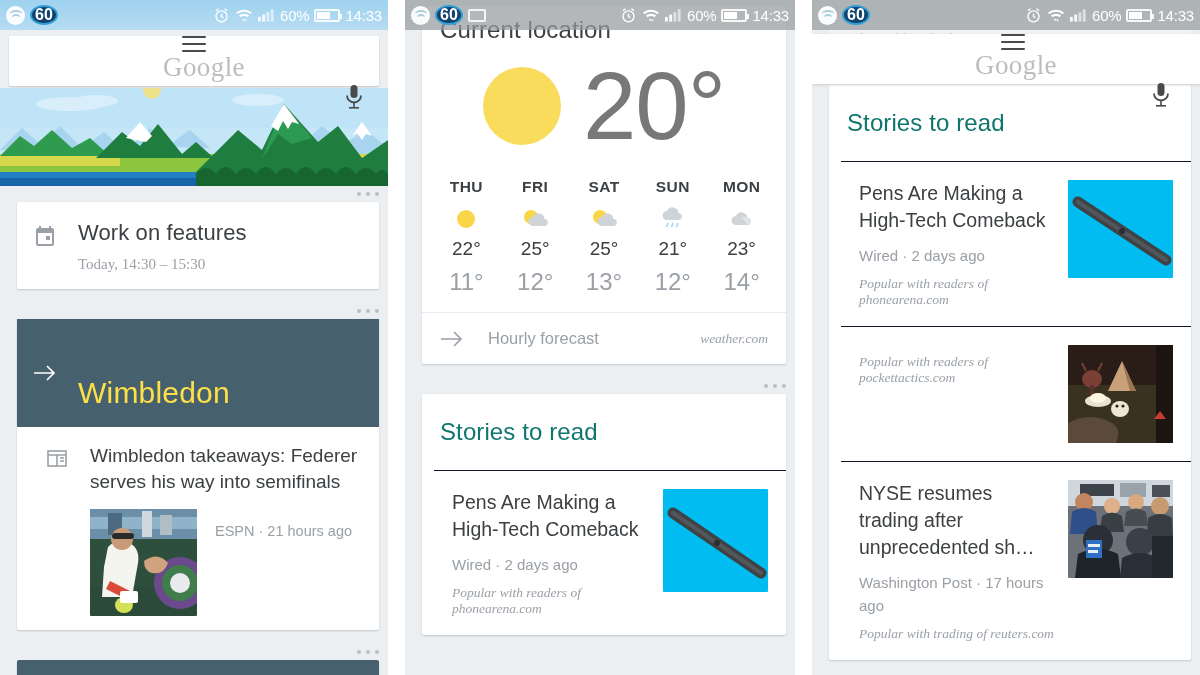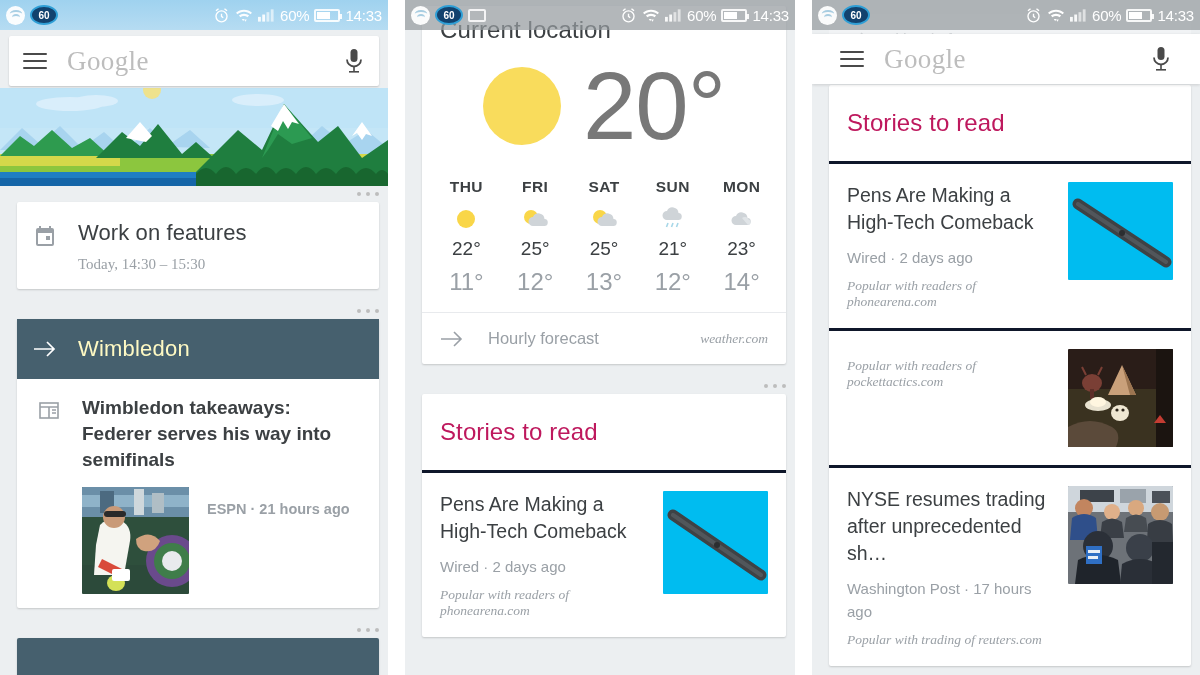--- a/index.html
+++ b/index.html
@@ -34,21 +34,21 @@
   }
   .spotify::before, .spotify::after {
     content: ""; position: absolute; left: 50%; transform: translateX(-50%);
     border-top: 2px solid #a8cfe4; border-radius: 50%;
   }
   .spotify::before { width: 13px; height: 7px; top: 4px; }
   .spotify::after { width: 8px; height: 5px; top: 8.5px; }
   .badge60 {
     width: 28px; height: 20px; border-radius: 50%;
     background: #12426e; border: 2px solid #2f9fd6;
-    color: #fff; font-size: 10px; font-weight: bold;
+    color: #fff; font-size: 16px; font-weight: bold;
     display: flex; align-items: center; justify-content: center; flex: none;
   }
   .cast-icon {
     width: 18px; height: 13px; border: 2px solid rgba(255,255,255,.85);
     border-radius: 2px; flex: none;
   }
   .ic { flex: none; }
   .pct { font-size: 15px; letter-spacing: -.2px; }
   .clock-txt { font-size: 15px; letter-spacing: -.2px; }
   .battery {
@@ -61,20 +61,21 @@
   }
   .battery i { position:absolute; left:1px; top:1px; bottom:1px; width:55%; background:#fff; display:block; }
 
   
   .searchwrap { position: absolute; left: 0; right: 0; z-index: 30; padding: 6px 9px 8px 9px; }
   .sb1 { top: 30px; background: transparent; }
   .searchbar {
     height: 50px; background: #fff; border-radius: 2px;
     display: flex; align-items: center; padding: 0 14px;
     box-shadow: 0 1px 2px rgba(0,0,0,.18);
+    flex-direction: column;
   }
   .hamburger { width: 24px; height: 16px; flex: none; display:flex; flex-direction:column; justify-content:space-between; }
   .hamburger span { display:block; height:2.4px; background:#4a4a4a; border-radius:1px; }
   .glabel {
     margin-left: 20px; font-family: "Liberation Serif", serif;
     font-size: 27px; color: #bdbdbd; letter-spacing: .4px;
   }
   .mic { margin-left: auto; width: 22px; height: 28px; flex: none; }
 
   
@@ -99,23 +100,23 @@
   .card-dark { background: #46606e; color: #fff; }
 
   .cal-row { display: flex; padding: 18px 16px 16px 16px; }
   .cal-ic { width: 26px; flex: none; padding-top: 4px; }
   .cal-body { padding-left: 19px; }
   .cal-title { font-size: 22px; color: #3c4043; font-weight: 400; letter-spacing: .1px; }
   .cal-sub { font-size: 15px; color: #9aa0a6; margin-top: 10px; font-family: Liberation Serif, serif; }
 
   .dark-head { display: flex; align-items: center; padding: 17px 16px; }
   .dark-head .arrow { width: 26px; flex: none; }
-  .dark-head .t { padding-left: 19px; font-size: 22px; color: #fef9c3; letter-spacing: .2px; }
-
-  .news-row { display: flex; padding: 16px 16px 14px 20px; font-weight: bold; }
+  .dark-head .t { padding-left: 19px; font-size: 30px; color: #fde047; letter-spacing: .2px; margin-top: 40px; }
+
+  .news-row { display: flex; padding: 16px 16px 14px 28px; }
   .news-ic { width: 26px; flex: none; padding-top: 3px; }
   .news-body { padding-left: 19px; flex: 1; }
   .news-title { font-size: 19px; line-height: 26px; color: #3c4043; }
   .news-media { display: flex; align-items: flex-start; margin-top: 14px; }
   .thumb-fed { width: 107px; height: 107px; flex: none; border-radius: 1px; overflow: hidden; }
   .news-src { font-size: 14.5px; color: #9aa0a6; padding-left: 18px; padding-top: 14px; }
 
   
   .w-card { background:#fff; margin: 0 9px; border-radius:2px; box-shadow: 0 1px 2px rgba(0,0,0,.17); }
   .w-title { font-size: 24px; color: #3c4043; padding: 10px 18px 0 18px; letter-spacing: .1px; }
@@ -133,22 +134,22 @@
   .w-lo { font-size: 24px; color: #9aa0a6; margin-top: 8px; }
   .w-foot {
     border-top: 1px solid #e8eaed; display:flex; align-items:center;
     padding: 16px 18px; gap: 0; text-align: center;
   }
   .w-foot .arrow { width: 26px; flex:none; }
   .w-foot .lbl { padding-left: 22px; font-size: 16.5px; color: #9aa0a6; }
   .w-foot .attr { margin-left:auto; font-family: "Liberation Serif", serif; font-style: italic; font-size: 13.5px; color: #9aa0a6; }
 
   
-  .st-head { font-size: 24px; color: #be185d; padding: 24px 18px 24px 18px; letter-spacing: .1px; }
-  .st-item { display:flex; padding: 18px 18px 18px 18px; border-top: 3px solid #0f172a; }
+  .st-head { font-size: 24px; color: #0f766e; padding: 24px 18px 24px 18px; letter-spacing: .1px; }
+  .st-item { display:flex; padding: 18px 18px 18px 18px; border-top: 1px solid #0f172a; margin-left: 12px; }
   .st-body { flex: 1; padding-right: 14px; }
   .st-title { font-size: 19.5px; line-height: 27px; color: #3c4043; }
   .st-src { font-size: 15px; color: #9aa0a6; margin-top: 10px; line-height: 23px; }
   .st-pop { font-family: "Liberation Serif", serif; font-style: italic; font-size: 13.5px; color: #9aa0a6; margin-top: 9px; }
   .st-thumb { width: 105px; height: 98px; flex: none; border-radius: 1px; overflow: hidden; }
 
   .faded { opacity: .30; }
   svg { display: block; }
 </style>
 </head>

